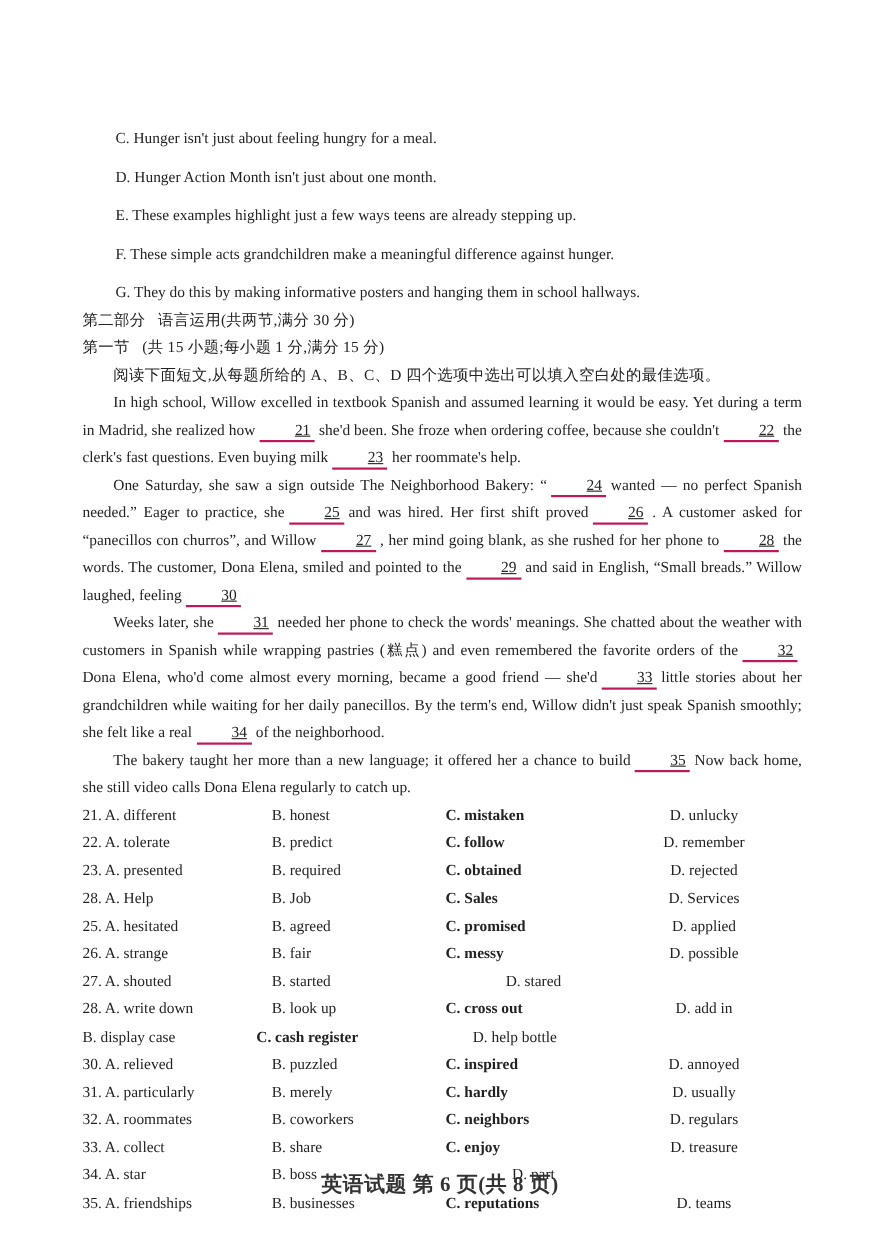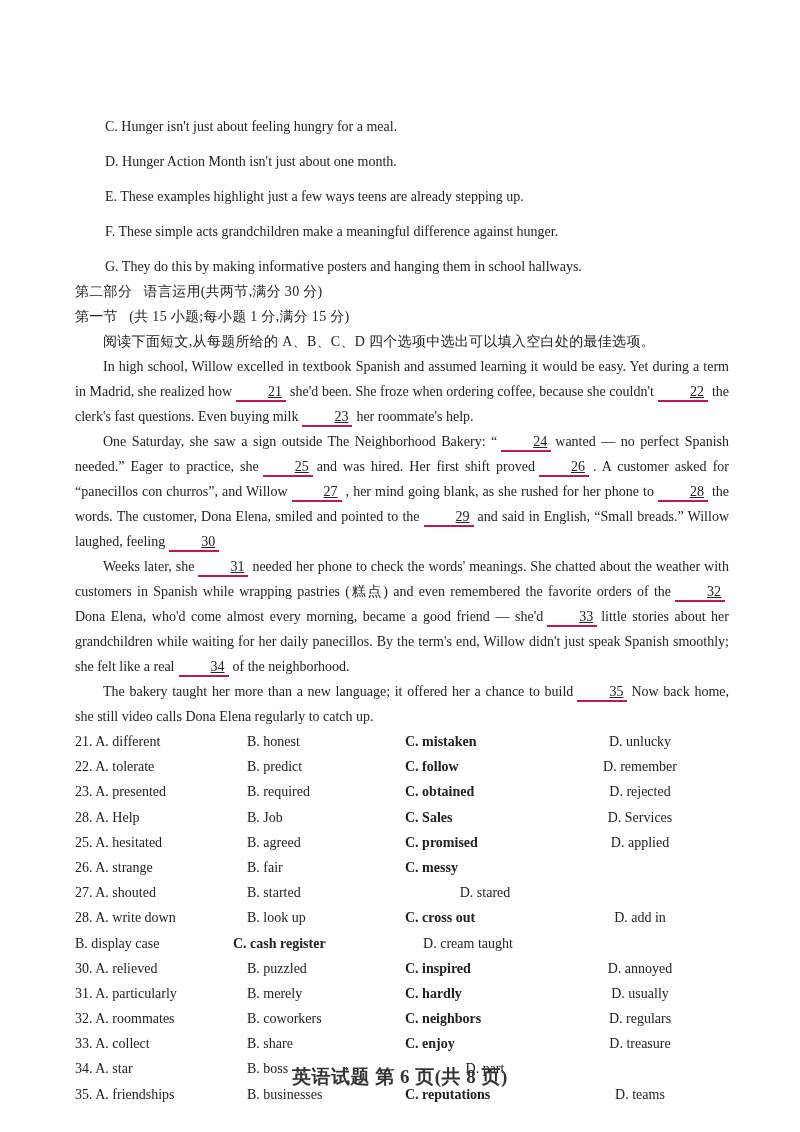--- a/index.html
+++ b/index.html
@@ -144,36 +144,37 @@
     <div class="opt-row">
       <span class="a"><span>25.</span> <span>A. hesitated</span></span>
       <span class="b">B. agreed</span>
       <span class="c">C. promised</span>
       <span class="d">D. applied</span>
     </div>
     <div class="opt-row">
       <span class="a"><span>26.</span> <span>A. strange</span></span>
       <span class="b">B. fair</span>
       <span class="c">C. messy</span>
+      <span class="d">D. possible</span>
     </div>
     <div class="opt-row">
       <span class="a"><span>27.</span> <span>A. shouted</span></span>
       <span class="b">B. started</span>
       <span class="d">D. stared</span>
     </div>
     <div class="opt-row">
       <span class="a"><span>28.</span> <span>A. write down</span></span>
       <span class="b">B. look up</span>
       <span class="c">C. cross out</span>
       <span class="d">D. add in</span>
     </div>
     <div class="opt-row">
       <span class="b">B. display case</span>
       <span class="c">C. cash register</span>
-      <span class="d">D. cream taught</span>
+      <span class="d">D. help bottle</span>
     </div>
     <div class="opt-row">
       <span class="a"><span>30.</span> <span>A. relieved</span></span>
       <span class="b">B. puzzled</span>
       <span class="c">C. inspired</span>
       <span class="d">D. annoyed</span>
     </div>
     <div class="opt-row">
       <span class="a"><span>31.</span> <span>A. particularly</span></span>
       <span class="b">B. merely</span>

